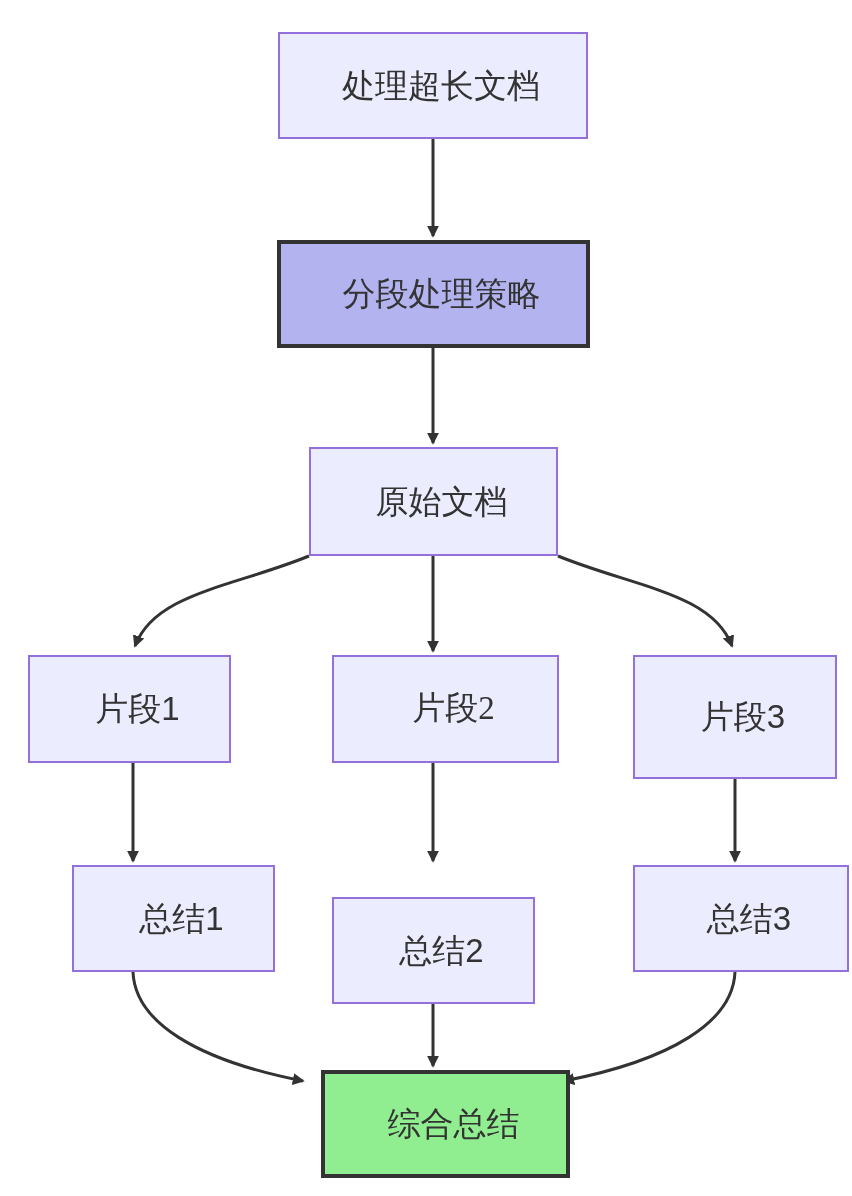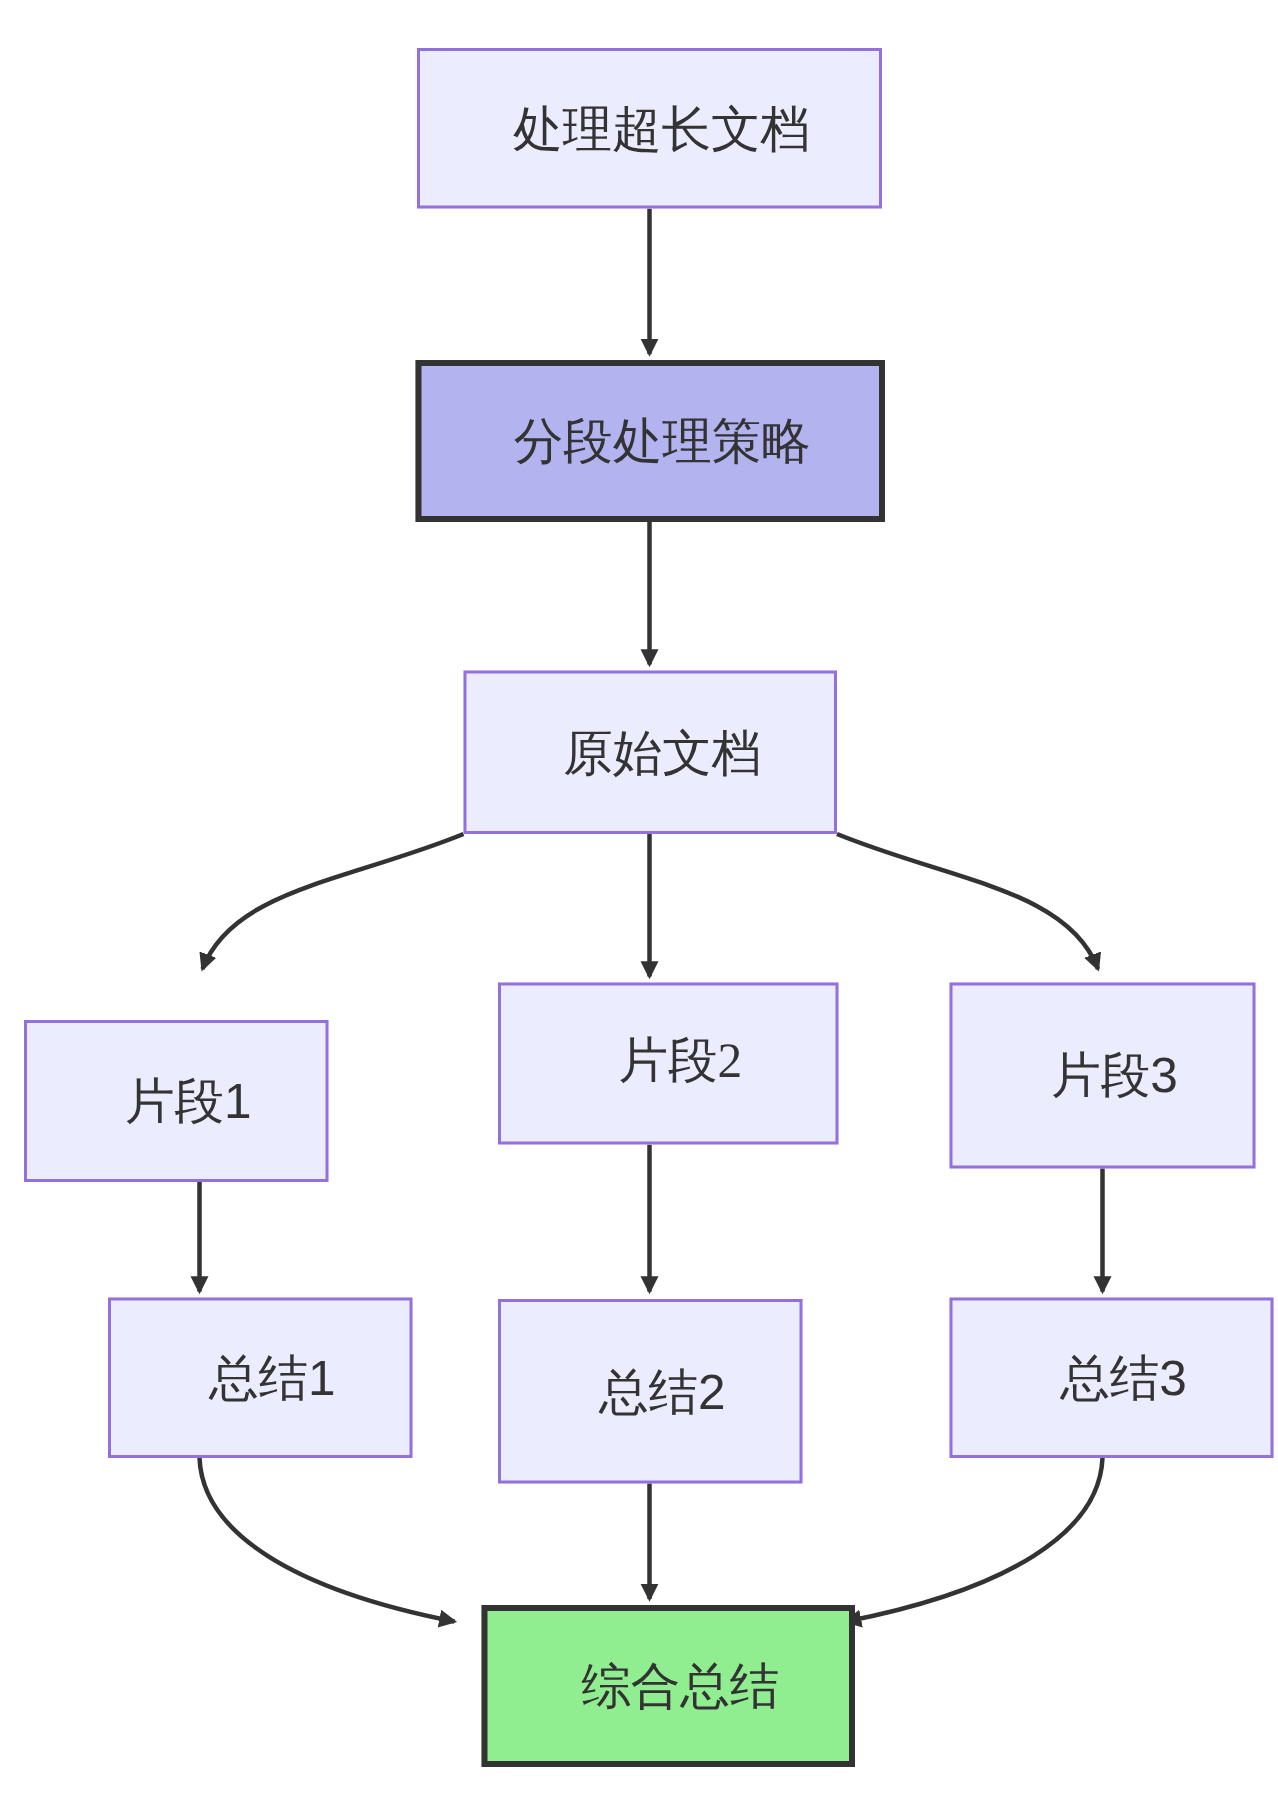--- a/index.html
+++ b/index.html
@@ -24,25 +24,25 @@
     line-height:1.2;
     white-space:nowrap;
     padding-left:16px;
   }
   .node--emphasis{background:#B3B3F0;border:4px solid #333333;}
   .node--result{background:#90EE90;border:4px solid #333333;}
   
   .n-a {left:278px;top:32px;  width:310px;height:107px;}
   .n-b {left:277px;top:240px; width:313px;height:108px;}
   .n-c {left:309px;top:447px; width:249px;height:109px;}
-  .n-d1{left:16px; top:655px; width:203px;height:108px;margin-top:25px;}
+  .n-d1{left:28px; top:655px; width:203px;height:108px;}
   .n-d2{left:332px;top:655px; width:227px;height:108px;font-family:Liberation Serif, serif;}
   .n-d3{left:633px;top:655px; width:204px;height:124px;}
   .n-e1{left:32px; top:865px; width:203px;height:107px;margin-left:40px;}
-  .n-e2{left:332px;top:866px; width:203px;height:123px;}
+  .n-e2{left:332px;top:897px; width:203px;height:107px;}
   .n-e3{left:633px;top:865px; width:216px;height:107px;}
   .n-f {left:309px;top:1070px;width:249px;height:108px;margin-left:12px;}
 </style>
 </head>
 <body>
 
 <div class="canvas">
 
   <svg class="edges" width="852" height="1196" viewBox="0 0 852 1196" aria-hidden="true">
     <defs>

